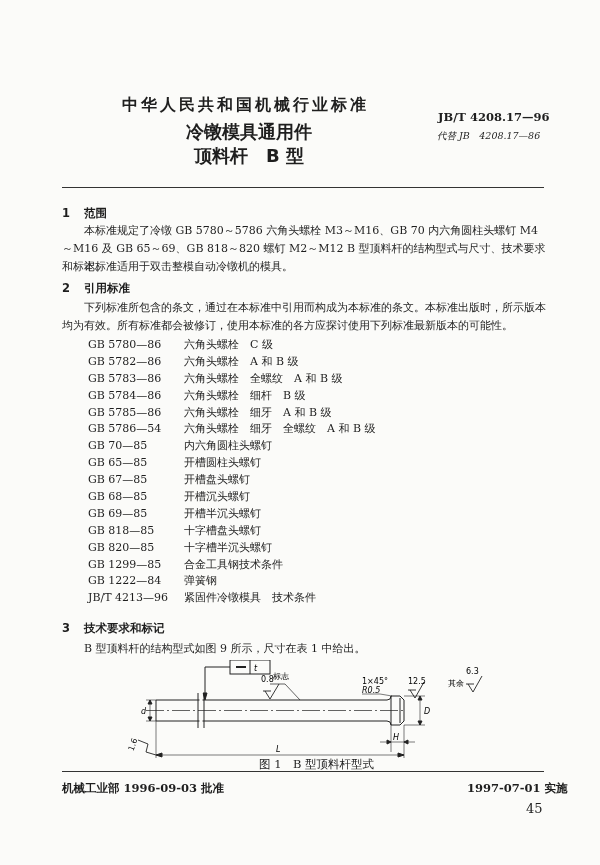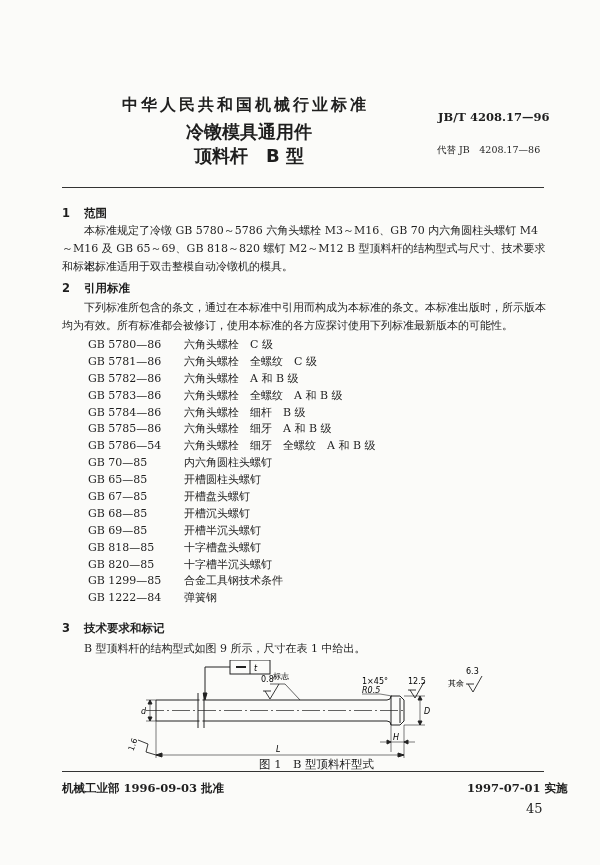--- a/index.html
+++ b/index.html
@@ -3,21 +3,21 @@
   <meta charset="utf-8">
   <style>
     html, body { margin:0; padding:0; }
     body {
       width:600px; height:865px; background:#fbfbf9; position:relative; overflow:hidden;
       font-family:"DejaVu Serif", "Liberation Serif", serif; color:#1e1e1e;
     }
     .abs { position:absolute; }
     .org-title { left:122px; top:84px; font-size:16px; font-weight:bold; letter-spacing:3px; font-family:"DejaVu Sans", sans-serif;margin-top:11px; }
     .std-no { left:438px; top:110px; font-size:11.5px; font-weight:bold; }
-    .replace-no { left:437px; top:144px; font-size:9.5px; }
+    .replace-no { left:437px; top:130px; font-size:9.5px;font-style:italic; }
     .doc-title { left:186px; top:120px; font-size:18px; font-weight:bold; font-family:"DejaVu Sans", sans-serif; line-height:24px; }
     .doc-title .l2 { margin-left:8px; }
     .hr-top { left:62px; top:187px; width:482px; height:0; border-top:1.2px solid #333; }
     .hr-bottom { left:62px; top:771px; width:482px; height:0; border-top:1.2px solid #333; }
     .sec-head { left:62px; font-size:11.5px; font-weight:bold; font-family:"DejaVu Sans", sans-serif; }
     .sec-head .num { display:inline-block; width:22px; }
     .para { left:62px; width:484px; font-size:11px; line-height:18px; }
     .para .indent { display:inline-block; width:22px; }
     .ref-list { left:88px; top:337px; font-size:11px; }
     .ref-row { height:16.9px; line-height:16.9px; white-space:nowrap; }
@@ -48,35 +48,35 @@
 <div class="abs para" style="top:222px;"><span class="indent"></span><span>本标准规定了冷镦 GB 5780～5786 六角头螺栓 M3～M16、GB 70 内六角圆柱头螺钉 M4～M16 及 GB 65～69、GB 818～820 螺钉 M2～M12 B 型顶料杆的结构型式与尺寸、技术要求和标记。</span></div>
 <div class="abs para" style="top:258px;"><span class="indent"></span><span>本标准适用于双击整模自动冷镦机的模具。</span></div>
 
 <div class="abs sec-head" style="top:281px;">
   <span class="num">2</span><span>引用标准</span>
 </div>
 <div class="abs para" style="top:299px;"><span class="indent"></span><span>下列标准所包含的条文，通过在本标准中引用而构成为本标准的条文。本标准出版时，所示版本均为有效。所有标准都会被修订，使用本标准的各方应探讨使用下列标准最新版本的可能性。</span></div>
 
 <div class="abs ref-list">
   <div class="ref-row"><span class="ref-code">GB 5780—86</span><span>六角头螺栓　C 级</span></div>
-  <div class="ref-row"><span class="ref-code">GB 5781—86</span><span>六角头螺栓　全螺纹　C 级</span></div>
   <div class="ref-row"><span class="ref-code">GB 5782—86</span><span>六角头螺栓　A 和 B 级</span></div>
   <div class="ref-row"><span class="ref-code">GB 5783—86</span><span>六角头螺栓　全螺纹　A 和 B 级</span></div>
   <div class="ref-row"><span class="ref-code">GB 5784—86</span><span>六角头螺栓　细杆　B 级</span></div>
   <div class="ref-row"><span class="ref-code">GB 5785—86</span><span>六角头螺栓　细牙　A 和 B 级</span></div>
   <div class="ref-row"><span class="ref-code">GB 5786—54</span><span>六角头螺栓　细牙　全螺纹　A 和 B 级</span></div>
   <div class="ref-row"><span class="ref-code">GB 70—85</span><span>内六角圆柱头螺钉</span></div>
   <div class="ref-row"><span class="ref-code">GB 65—85</span><span>开槽圆柱头螺钉</span></div>
   <div class="ref-row"><span class="ref-code">GB 67—85</span><span>开槽盘头螺钉</span></div>
   <div class="ref-row"><span class="ref-code">GB 68—85</span><span>开槽沉头螺钉</span></div>
   <div class="ref-row"><span class="ref-code">GB 69—85</span><span>开槽半沉头螺钉</span></div>
   <div class="ref-row"><span class="ref-code">GB 818—85</span><span>十字槽盘头螺钉</span></div>
   <div class="ref-row"><span class="ref-code">GB 820—85</span><span>十字槽半沉头螺钉</span></div>
   <div class="ref-row"><span class="ref-code">GB 1299—85</span><span>合金工具钢技术条件</span></div>
   <div class="ref-row"><span class="ref-code">GB 1222—84</span><span>弹簧钢</span></div>
+  <div class="ref-row"><span class="ref-code">JB/T 4213—96</span><span>紧固件冷镦模具　技术条件</span></div>
 </div>
 
 <div class="abs sec-head" style="top:621px;">
   <span class="num">3</span><span>技术要求和标记</span>
 </div>
 <div class="abs para" style="top:640px;"><span class="indent"></span><span>B 型顶料杆的结构型式如图 9 所示，尺寸在表 1 中给出。</span></div>
 
 <svg class="abs drawing" width="440" height="100" viewBox="0 0 440 100">
   <g stroke="#222" fill="none" stroke-width="1">
 

